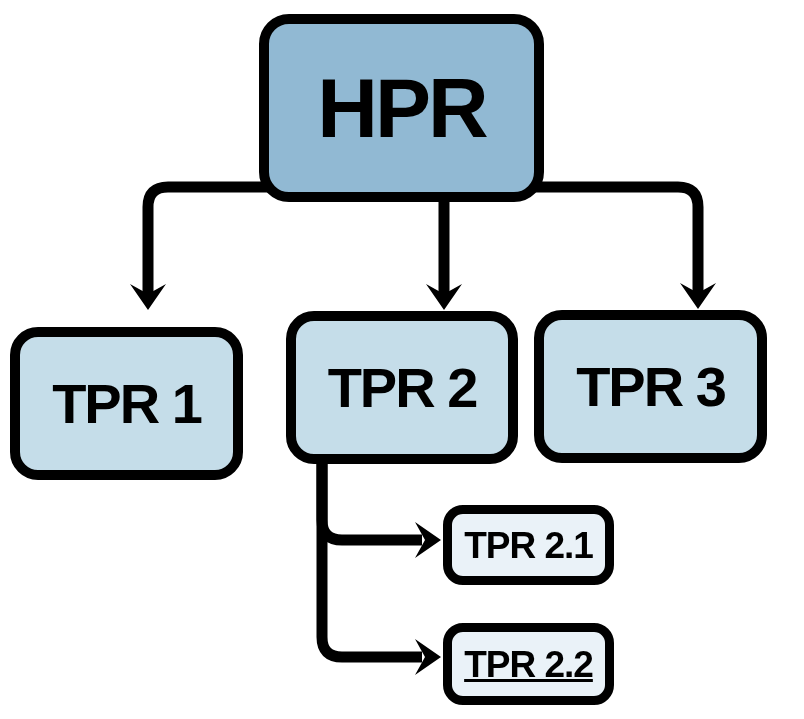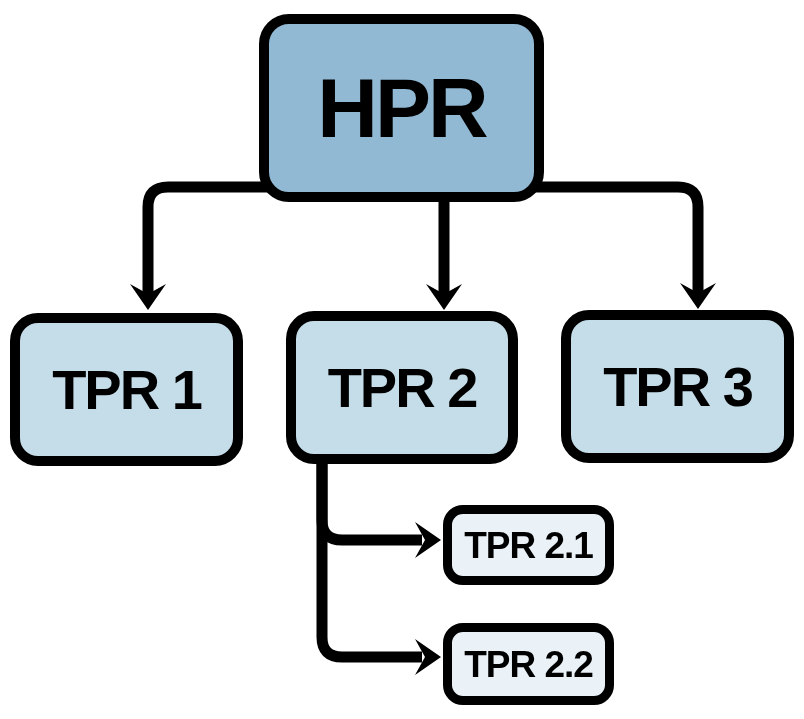--- a/index.html
+++ b/index.html
@@ -35,32 +35,32 @@
     border-radius: 30px;
     font-size: 84px;
     letter-spacing: -3px;
   }
   .node-mid {
     width: 233px; height: 153px;
     border-radius: 28px;
     font-size: 56px;
     letter-spacing: -2px;
   }
-  .node-tpr1 { left: 10px;  top: 313px; }
+  .node-tpr1 { left: 10px;  top: 327px; }
   .node-tpr2 { left: 286px; top: 311px; width: 232px; }
-  .node-tpr3 { left: 561px; top: 310px; }
+  .node-tpr3 { left: 534px; top: 310px; }
   .node-sub {
     width: 171px; height: 80px;
     border: 9px solid #000000;
     border-radius: 20px;
     font-size: 37px;
     letter-spacing: -1px;
   }
   .node-tpr21 { left: 443px; top: 505px; }
-  .node-tpr22 { left: 443px; top: 623px; height: 82px; }
+  .node-tpr22 { left: 443px; top: 623px; height: 82px; text-decoration: underline; }
 </style>
 </head>
 <body>
 
 <div id="canvas">
 
   <svg id="connectors" viewBox="0 0 804 719" xmlns="http://www.w3.org/2000/svg">
 
     <g stroke="#000000" stroke-width="11" fill="none">
       <path d="M 148 297 L 148 207 Q 148 187 168 187 L 678 187 Q 698 187 698 207 L 698 296"></path>

